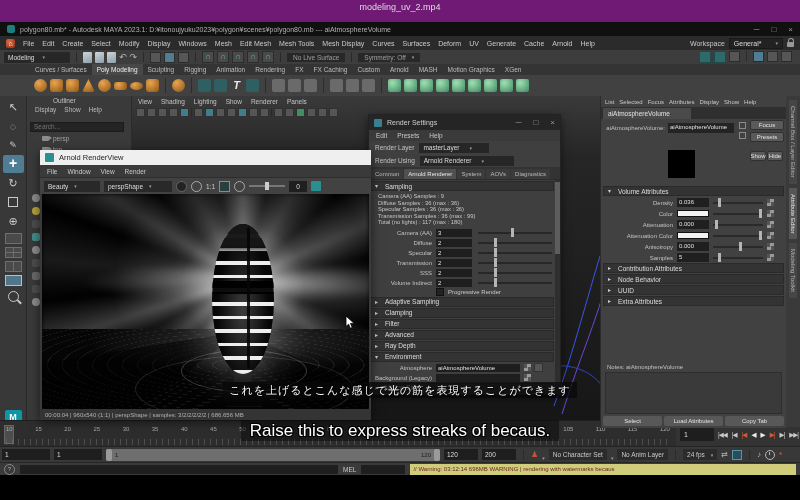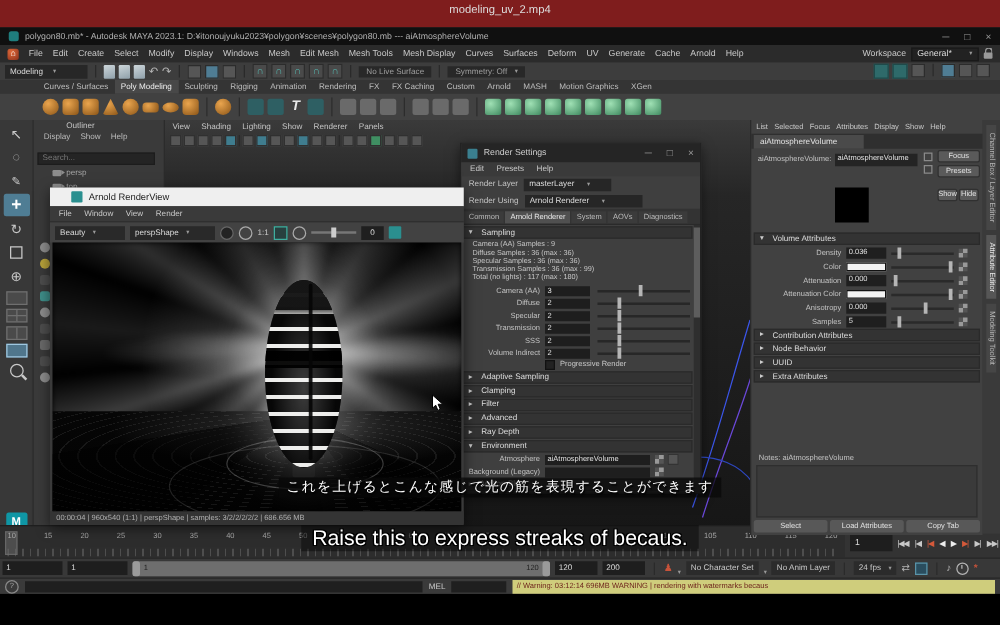--- a/index.html
+++ b/index.html
@@ -1,21 +1,21 @@
 <!DOCTYPE html>
 <html><head>
 <meta charset="utf-8">
 <style>
   html,body{margin:0;padding:0;background:#000;}
   .stage{position:relative;width:800px;height:500px;background:#000;overflow:hidden;
          font-family:"Liberation Sans","DejaVu Sans",sans-serif;color:#ccc;cursor:default;}
   .abs{position:absolute;}
 
   
-  .vtitlebar{left:0;top:0;width:800px;height:22px;background:#7f1d1d;display:flex;justify-content:center;}
+  .vtitlebar{left:0;top:0;width:800px;height:22px;background:#701a75;display:flex;justify-content:center;}
   .vtitlebar span{margin-top:2px;font-size:9px;color:#ddd;}
   .wm{right:50px;top:444px;z-index:40;font-size:25px;font-weight:bold;color:rgba(255,255,255,.78);
       letter-spacing:1px;text-shadow:0 0 4px rgba(255,255,255,.35);}
   .sub-ja{left:0;right:0;top:380px;text-align:center;z-index:30;}
   .sub-ja span{font-size:11px;font-weight:normal;color:#fff;background:rgba(8,8,8,.74);padding:2px 6px;letter-spacing:1px;
       text-shadow:1px 1px 1px #000;}
   .sub-en{left:0;right:0;top:421px;text-align:center;z-index:30;}
   .sub-en span{font-size:17px;color:#fff;background:rgba(8,8,8,.5);padding:1px 9px;
       text-shadow:-1px -1px 0 #000,1px -1px 0 #000,-1px 1px 0 #000,1px 1px 0 #000;}
 
@@ -145,21 +145,21 @@
   .ae-footer{position:absolute;left:2px;right:2px;top:320px;display:flex;gap:2px;}
   .footbtn{flex:1;height:10px;background:#585858;border-radius:2px;font-size:6px;color:#e2e2e2;display:flex;align-items:center;justify-content:center;}
 
   
   .sidetabs{position:absolute;left:786px;top:74px;width:14px;height:331px;background:#3a3a3a;display:flex;flex-direction:column;gap:4px;padding-top:4px;align-items:center;box-sizing:border-box;}
   .vtab{writing-mode:vertical-rl;font-size:6px;color:#b5b5b5;background:#464646;padding:6px 1px;flex:none;}
   .vtab:nth-child(2){background:#565656;color:#e8e8e8;}
 
   
   .rv{position:absolute;left:40px;top:128px;width:331px;height:269px;z-index:6;box-shadow:0 3px 10px rgba(0,0,0,.55);background:#3a3a3a;}
-  .rv-title{height:15px;background:#efefef;display:flex;align-items:center;gap:5px;padding:0 17px;font-size:7.5px;color:#1d1d1d;}
+  .rv-title{height:15px;background:#efefef;display:flex;align-items:center;gap:5px;padding:0 5px;font-size:7.5px;color:#1d1d1d;}
   .rv-appico{width:9px;height:9px;background:#2a8f8f;border-radius:1px;flex:none;}
   .rv-menus{height:12px;background:#3a3a3a;display:flex;gap:10px;align-items:center;padding-left:7px;font-size:6.5px;color:#c9c9c9;border-bottom:1px solid #2d2d2d;}
   .rv-toolbar{height:16px;background:#424242;display:flex;align-items:center;gap:4px;padding:0 4px;}
   .rv-dd{background:#292929;height:11px;display:flex;align-items:center;font-size:6.5px;color:#ddd;padding:0 4px;gap:6px;}
   .rv-dd.w1{width:48px;} .rv-dd.w2{width:60px;}
   .rv-circ{width:9px;height:9px;border-radius:50%;background:#232323;border:1px solid #666;flex:none;}
   .rv-circ.o{background:transparent;border:1px solid #aaa;}
   .rv-scale{font-size:6.5px;color:#ccc;}
   .rv-frameico{width:9px;height:9px;border:1px solid #3fae9f;background:#28403f;flex:none;}
   .rv-slider{position:relative;width:36px;height:2px;background:#777;flex:none;}

